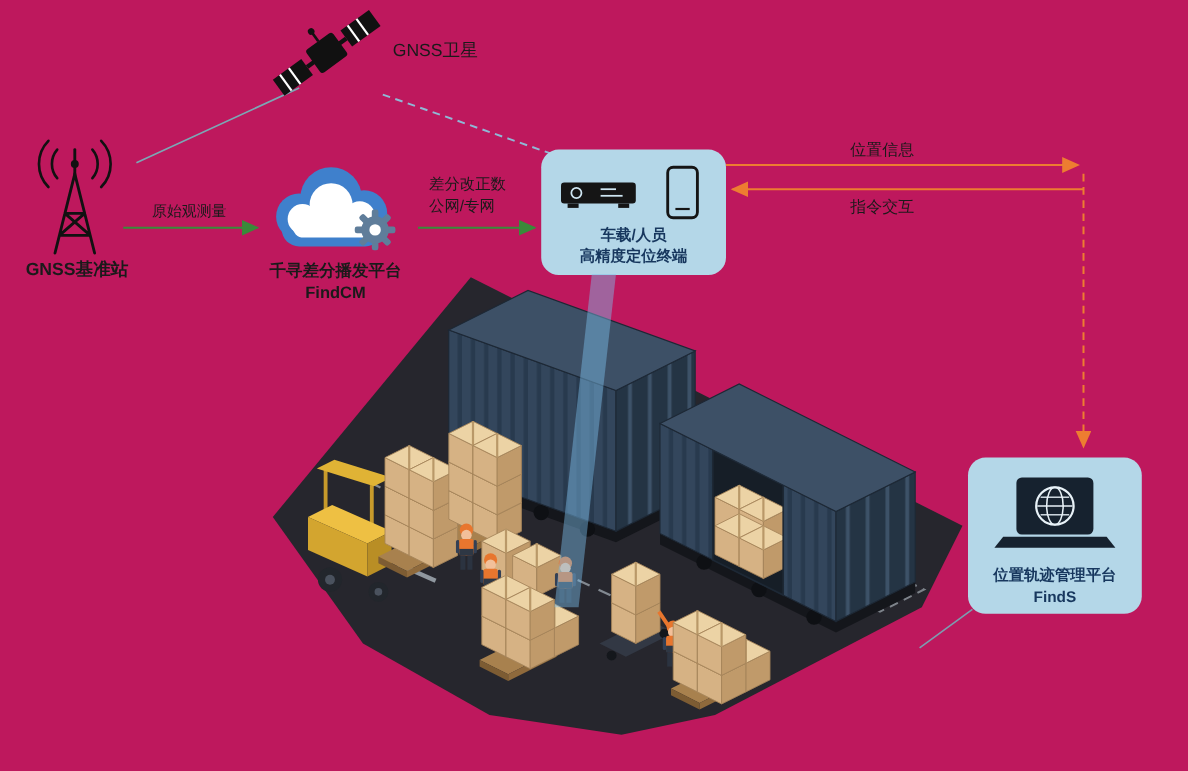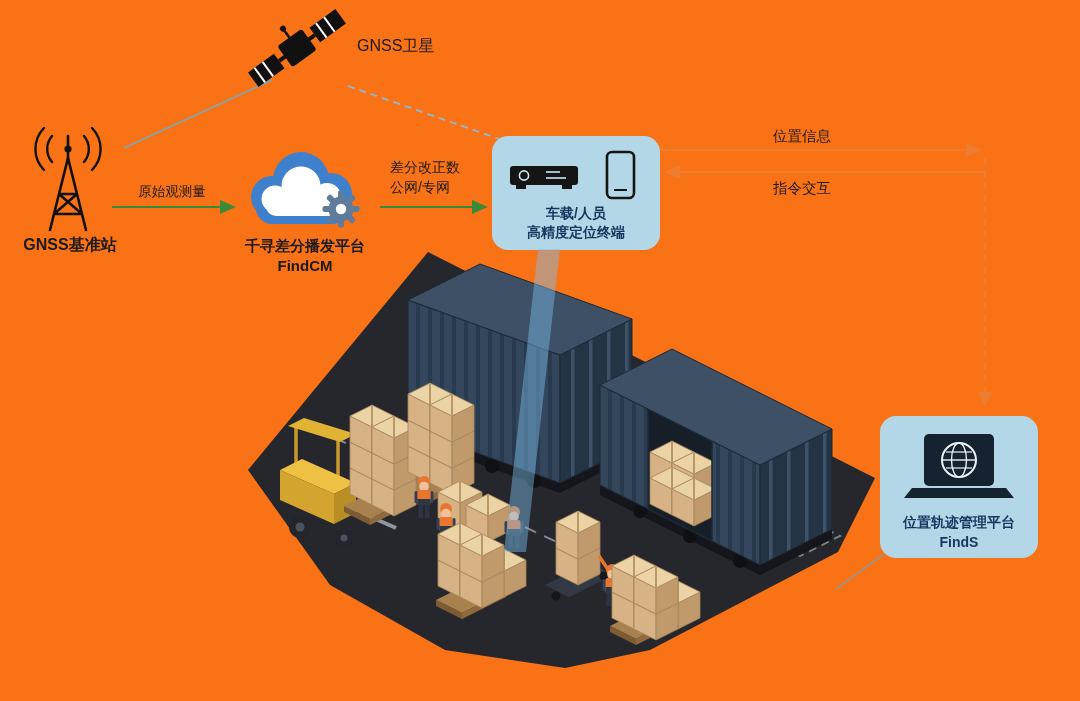--- a/index.html
+++ b/index.html
@@ -1,17 +1,17 @@
 <!DOCTYPE html>
 <html><head>
 <meta charset="utf-8">
 <style>
   html,body{margin:0;padding:0;background:#ffffff;}
   .stage{
-    position:relative;width:1080px;height:701px;background:#f97316;overflow:hidden;
+    position:relative;width:1080px;height:701px;background:#be185d;overflow:hidden;
     font-family:"Liberation Sans","DejaVu Sans",sans-serif;
   }
   svg text{font-family:"Liberation Sans","DejaVu Sans",sans-serif;}
   .lbl{fill:#1a1a1a;}
   .lbl-navy{fill:#17375e;font-weight:bold;}
 </style>
 </head>
 <body>
 
 <div class="stage">

